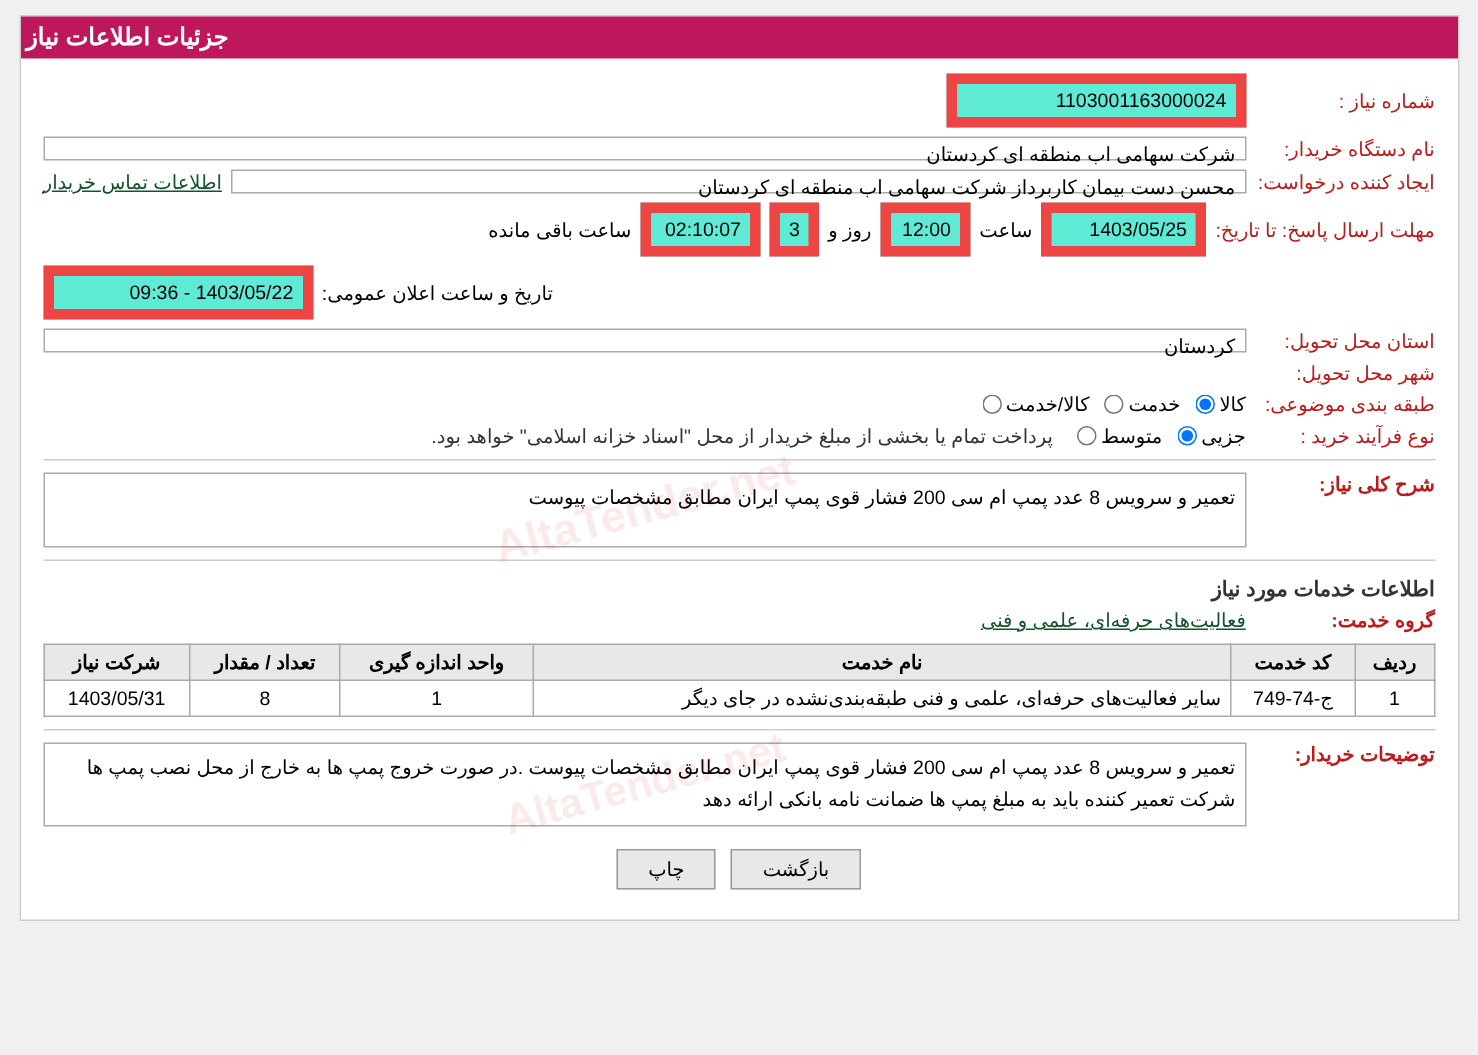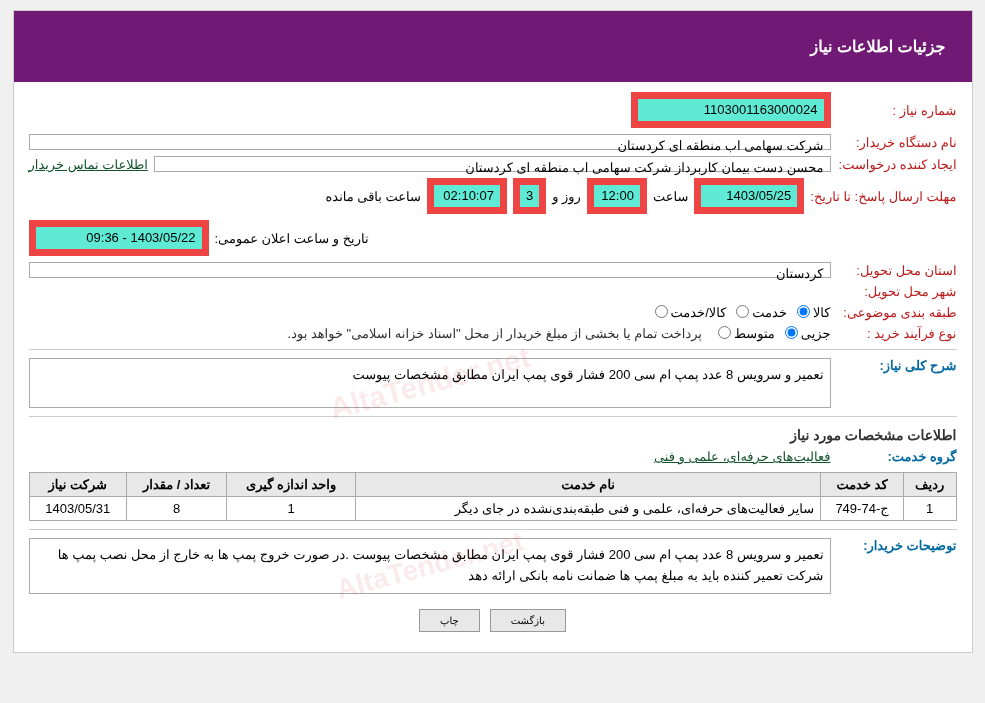--- a/index.html
+++ b/index.html
@@ -10,44 +10,44 @@
       direction: rtl;
       padding: 10px;
     }
     .page-container {
       background: #fff;
       border: 1px solid #ccc;
       max-width: 960px;
       margin: 0 auto;
     }
     .page-header {
-      background: #701a75;
+      background: #be185d;
       color: #fff;
-      text-align: right;
-      padding: 26px;
+      text-align: left;
+      padding: 4px;
       font-size: 16px;
       font-weight: bold;
     }
     .content {
       padding: 10px 15px;
     }
     .row {
       display: flex;
       align-items: center;
       margin-bottom: 6px;
       gap: 6px;
     }
     .label {
       color: #b91c1c;
       white-space: nowrap;
       min-width: 120px;
     }
     .label-bold {
       font-weight: bold;
-      color: #0369a1;
+      color: #b91c1c;
       white-space: nowrap;
       min-width: 120px;
       text-align: right;
     }
     .field-box {
       border: 7px solid #ef4444;
       background: #5eead4;
       padding: 3px 6px;
       min-width: 120px;
       height: 36px;
@@ -73,21 +73,21 @@
       margin: 10px 0 6px 0;
     }
     .radio-group {
       display: flex;
       align-items: center;
       gap: 10px;
       flex-direction: row-reverse;
     }
     .radio-item {
       display: flex;
-      align-items: flex-start;
+      align-items: center;
       gap: 3px;
     }
     .watermark-area {
       position: relative;
       display: flex;
       justify-content: center;
       align-items: center;
     }
     table.data-table {
       width: 100%;
@@ -120,21 +120,21 @@
       gap: 10px;
       margin-top: 15px;
       margin-bottom: 10px;
     }
     .btn {
       padding: 5px 20px;
       border: 1px solid #999;
       background: #e8e8e8;
       cursor: pointer;
       font-family: Tahoma, Arial, sans-serif;
-      font-size: 10px;
+      font-size: 13px;
     }
     .divider {
       border: none;
       border-top: 1px solid #ccc;
       margin: 8px 0;
     }
   </style>
 </head>
 <body>
 
@@ -225,21 +225,21 @@
       <div class="watermark-area" style="flex:1;">
         <div class="description-box" style="width:100%; position:relative;">
           <div style="position:absolute; opacity:0.08; top:50%; left:50%; transform:translate(-50%,-50%) rotate(-15deg); font-size:30px; color:#cc0000; font-weight:bold; white-space:nowrap; pointer-events:none;">AltaTender.net</div>
           <span>تعمیر و سرویس 8 عدد پمپ ام سی 200 فشار قوی پمپ ایران مطابق مشخصات پیوست</span>
         </div>
       </div>
     </div>
 
     <hr class="divider">
 
-    <div class="section-header">اطلاعات مشخصات مورد نیاز</div>
+    <div class="section-header">اطلاعات خدمات مورد نیاز</div>
 
     <div class="row">
       <span class="label-bold">گروه خدمت:</span>
       <span class="link-text">فعالیت‌های حرفه‌ای، علمی و فنی</span>
     </div>
 
     <table class="data-table">
       <thead>
         <tr>
           <th>ردیف</th>

